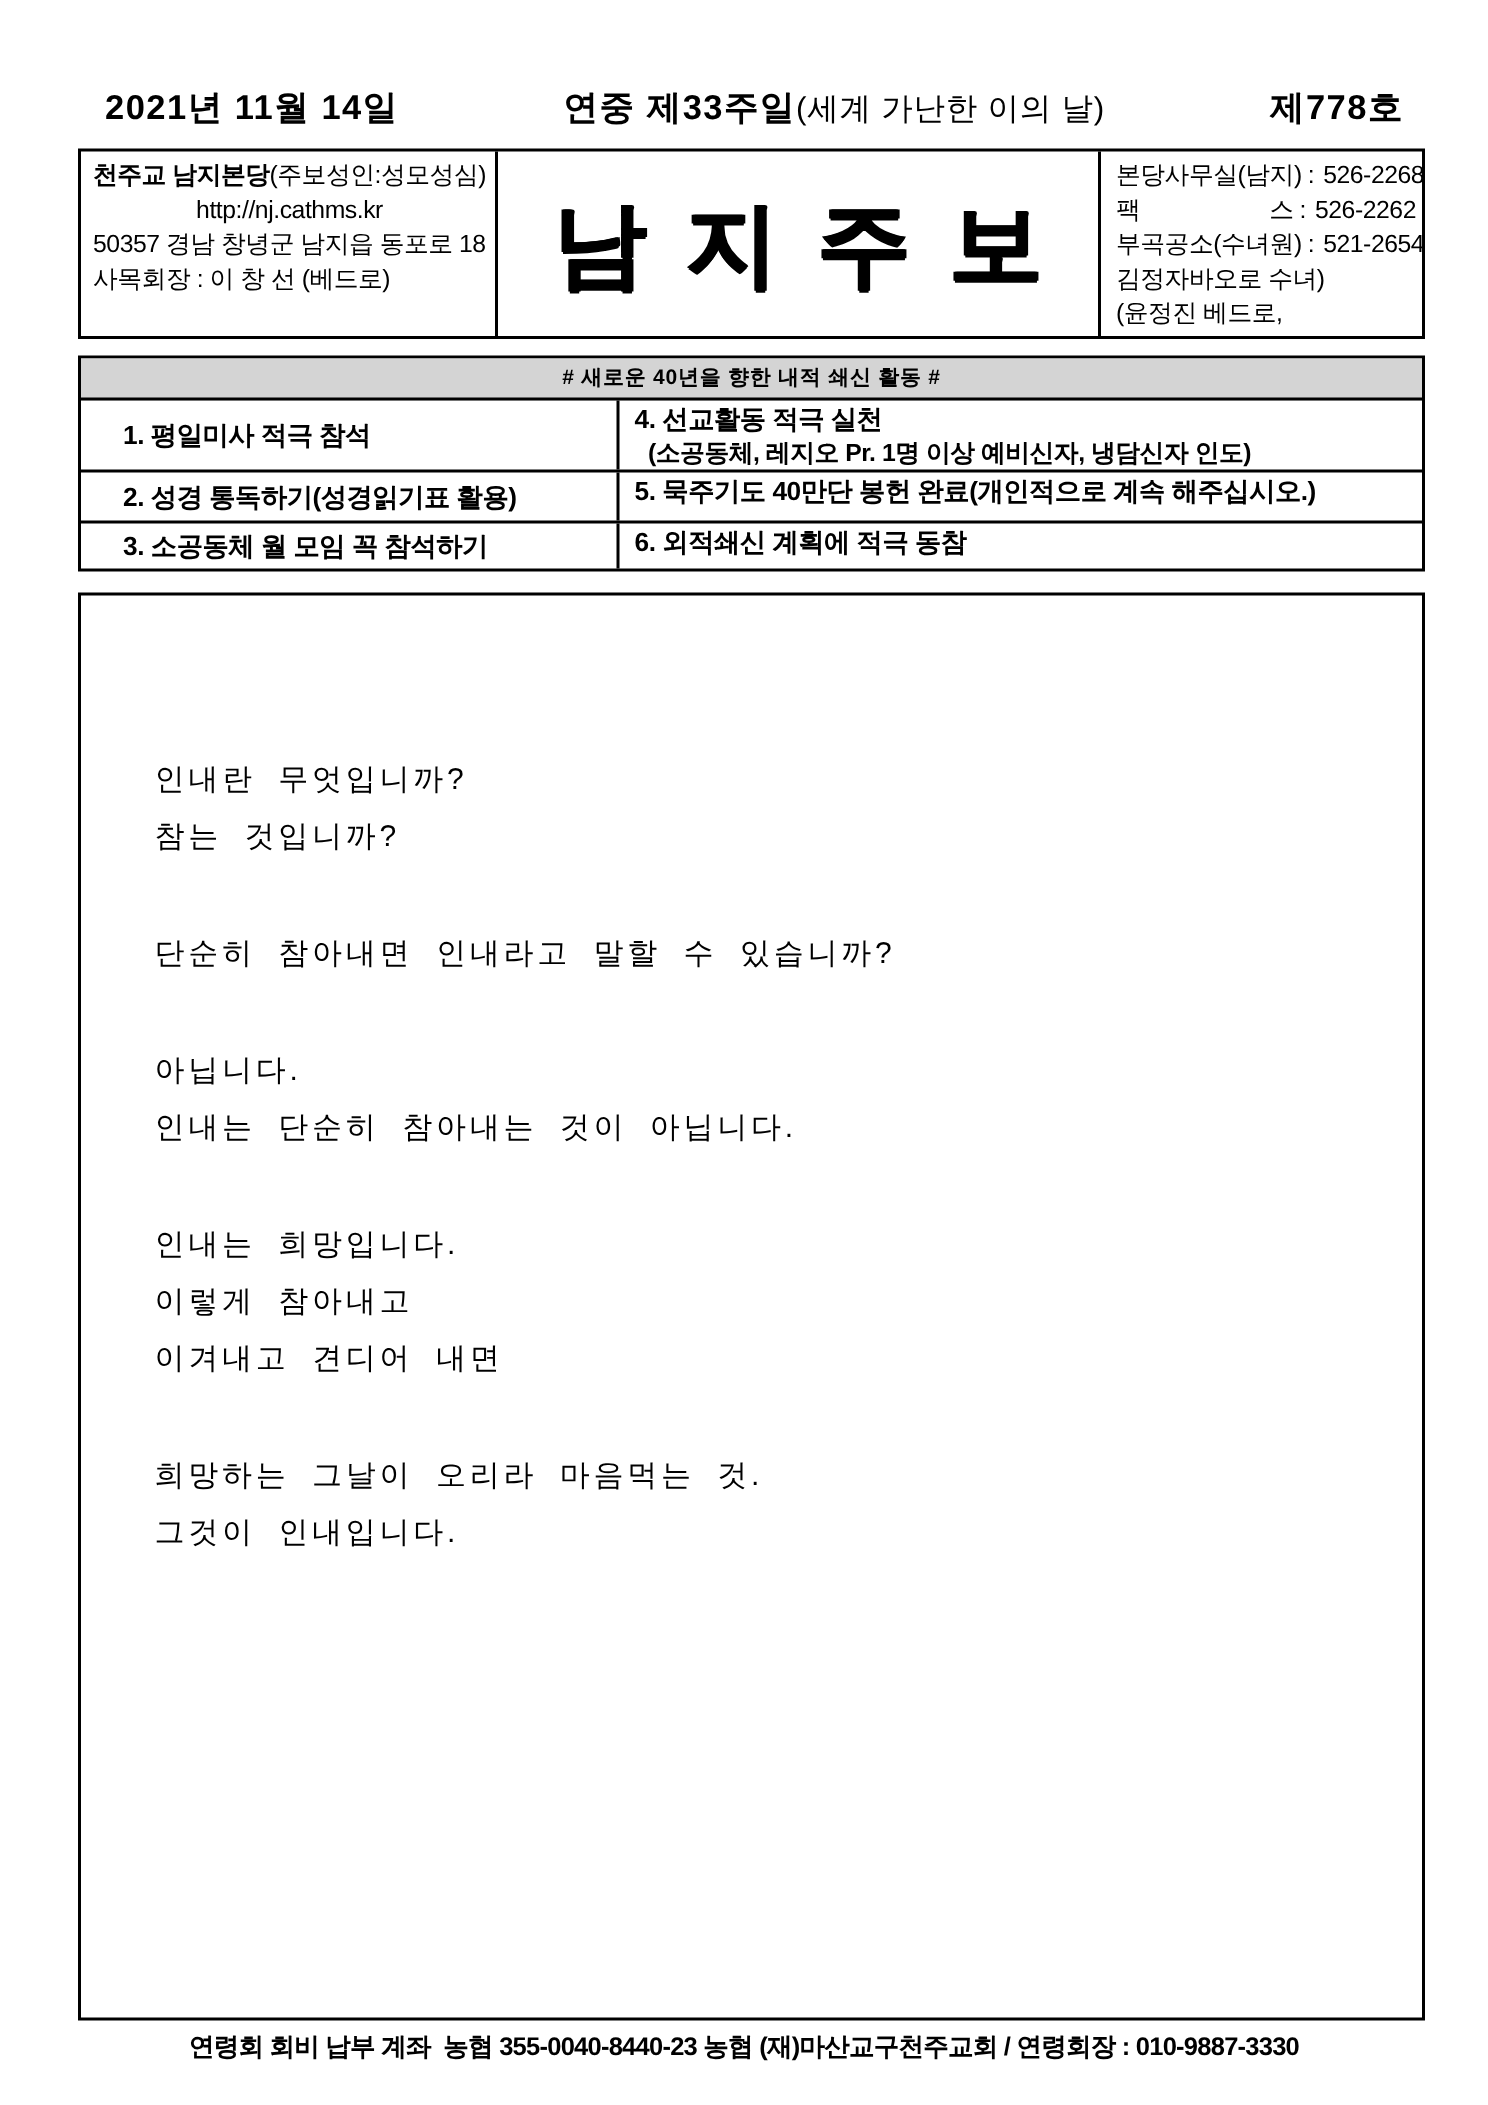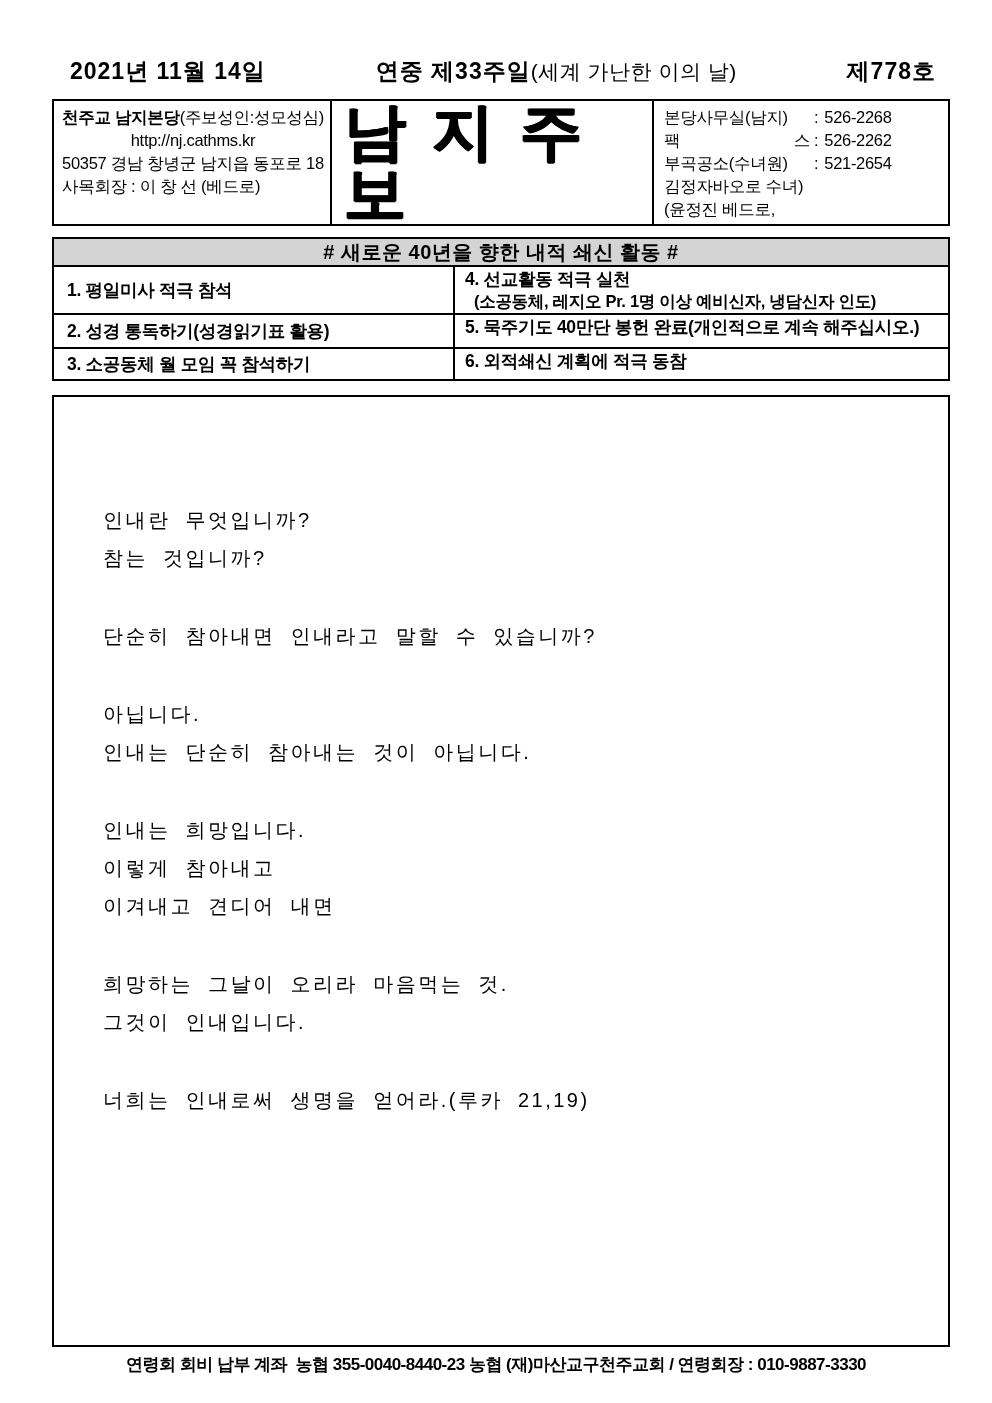--- a/index.html
+++ b/index.html
@@ -41,48 +41,48 @@
   .mh-center{
     flex:1;display:flex;align-items:center;justify-content:center;
   }
   .paper-title{
     font-family:"DejaVu Serif","Liberation Serif",serif;
     font-weight:bold;font-size:62px;line-height:1;
     letter-spacing:26px;margin-right:-26px;
     text-shadow:1px 0 0 var(--ink), -1px 0 0 var(--ink), 0 1px 0 var(--ink);
   }
   .mh-right{
-    width:296px;border-left:2px solid var(--ink);
+    width:216px;border-left:2px solid var(--ink);
     padding:5px 4px 4px 10px;
     font-size:16.5px;line-height:23px;letter-spacing:-0.3px;white-space:nowrap;
   }
   .ph-row{display:flex;}
   .ph-label{
     display:inline-block;width:146px;
     text-align-last:justify;text-justify:distribute;
   }
   .ph-sep{display:inline-block;padding:0 6px 0 4px;}
 
   
   .renewal{
     position:absolute;top:237px;left:52px;width:898px;
     border:2px solid var(--ink);
     font-size:17.5px;font-weight:bold;letter-spacing:-0.3px;
   }
   .rn-header{
     height:28px;background:var(--header-bg);
     border-bottom:2px solid var(--ink);
     display:flex;align-items:center;justify-content:center;
-    font-size:20px;letter-spacing:0.5px;
+    font-size:14px;letter-spacing:0.5px;
   }
   .rn-row{display:flex;}
   .rn-row + .rn-row{border-top:2px solid var(--ink);}
   .rn-left{
-    width:401px;border-right:2px solid var(--ink);
-    display:flex;align-items:center;padding-left:13px;
+    width:359px;border-right:2px solid var(--ink);
+    display:flex;align-items:center;padding-left:28px;
   }
   .rn-right{flex:1;display:flex;flex-direction:column;padding-left:10px;}
   .rn-r1{height:46px;}
   .rn-r2{height:34px;}
   .rn-r3{height:32px;}
   .rn-right .l2{padding-left:9px;font-size:16.5px;}
 
   
   .main-box{
     position:absolute;top:395px;left:52px;width:898px;height:952px;
@@ -182,21 +182,18 @@
       </div>
       <div class="stanza">
         <div>인내는 희망입니다.</div>
         <div>이렇게 참아내고</div>
         <div>이겨내고 견디어 내면</div>
       </div>
       <div class="stanza">
         <div>희망하는 그날이 오리라 마음먹는 것.</div>
         <div>그것이 인내입니다.</div>
       </div>
-      <div class="stanza">
-        <div>너희는 인내로써 생명을 얻어라.(루카 21,19)</div>
-      </div>
     </div>
   </div>
 
   <div class="footer">연령회 회비 납부 계좌  농협 355-0040-8440-23 농협 (재)마산교구천주교회 / 연령회장 : 010-9887-3330</div>
 
 </div>
 
 </body></html>

